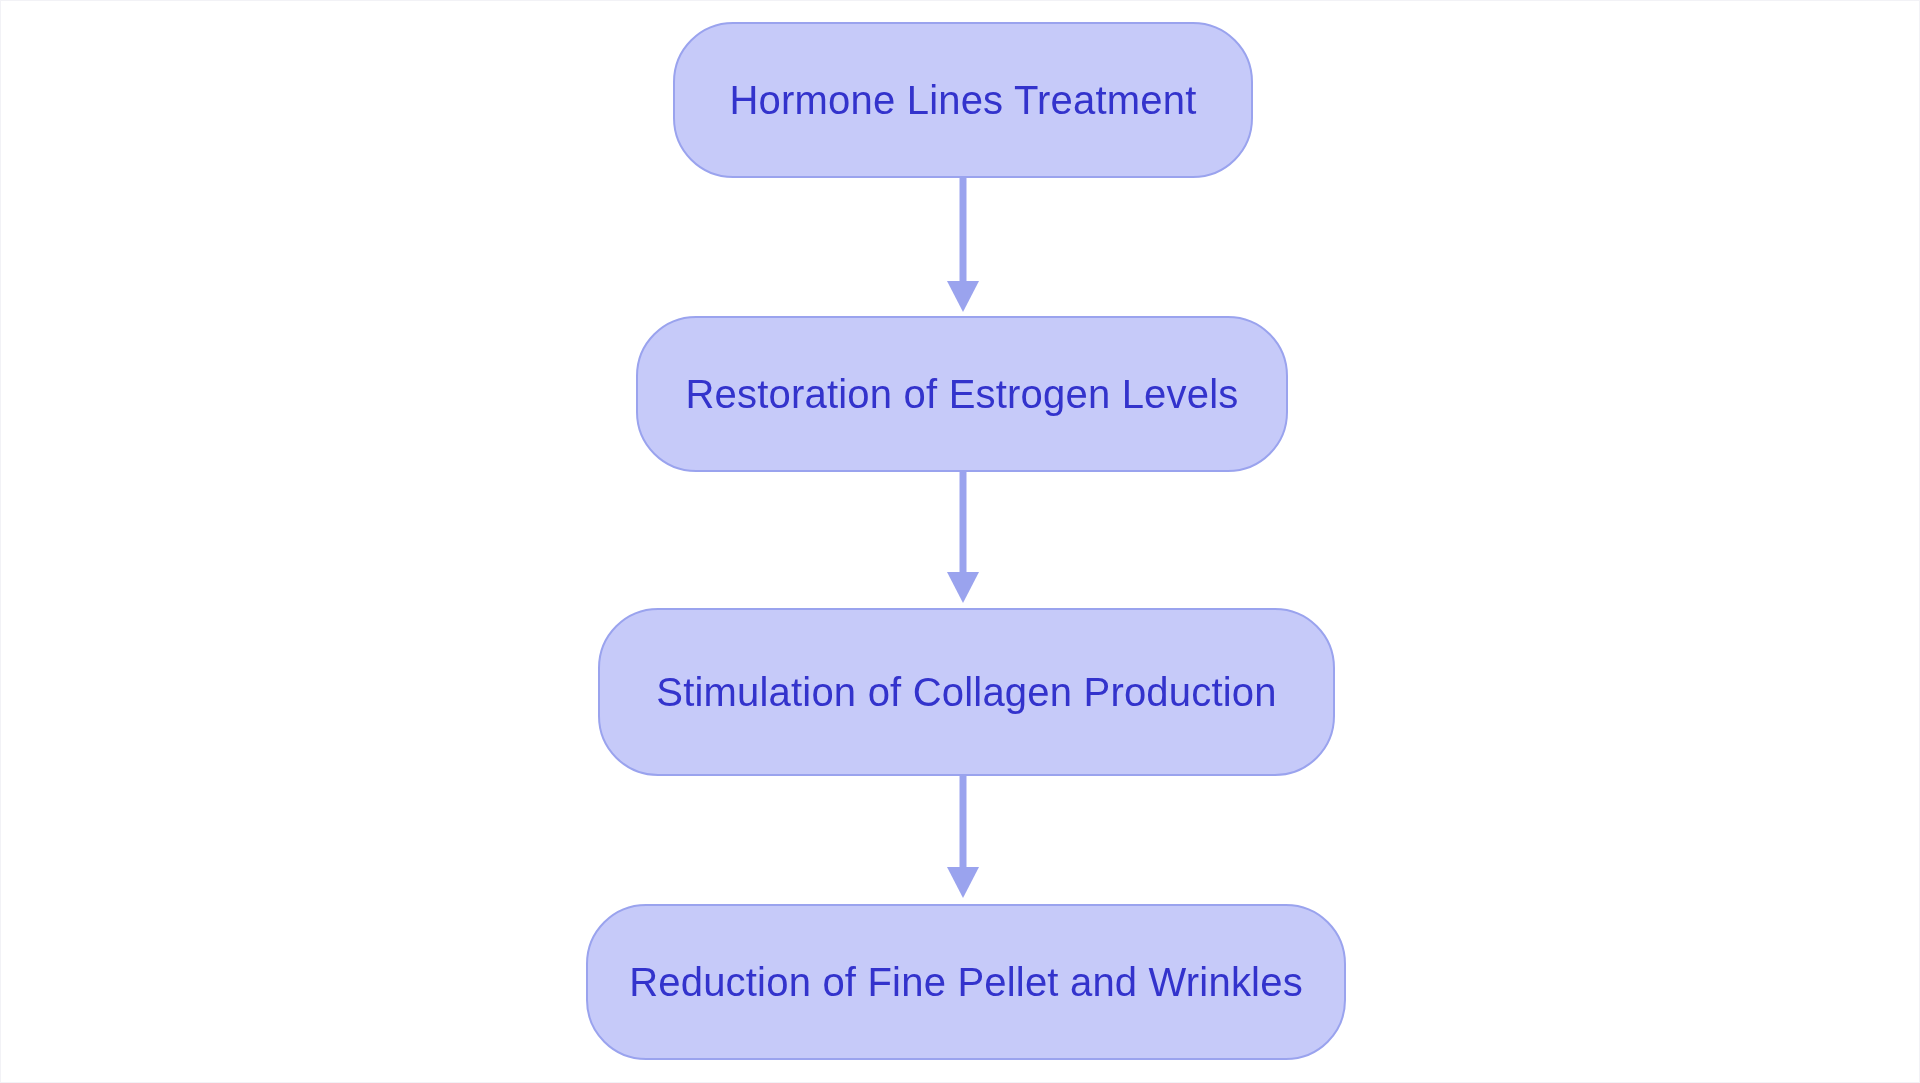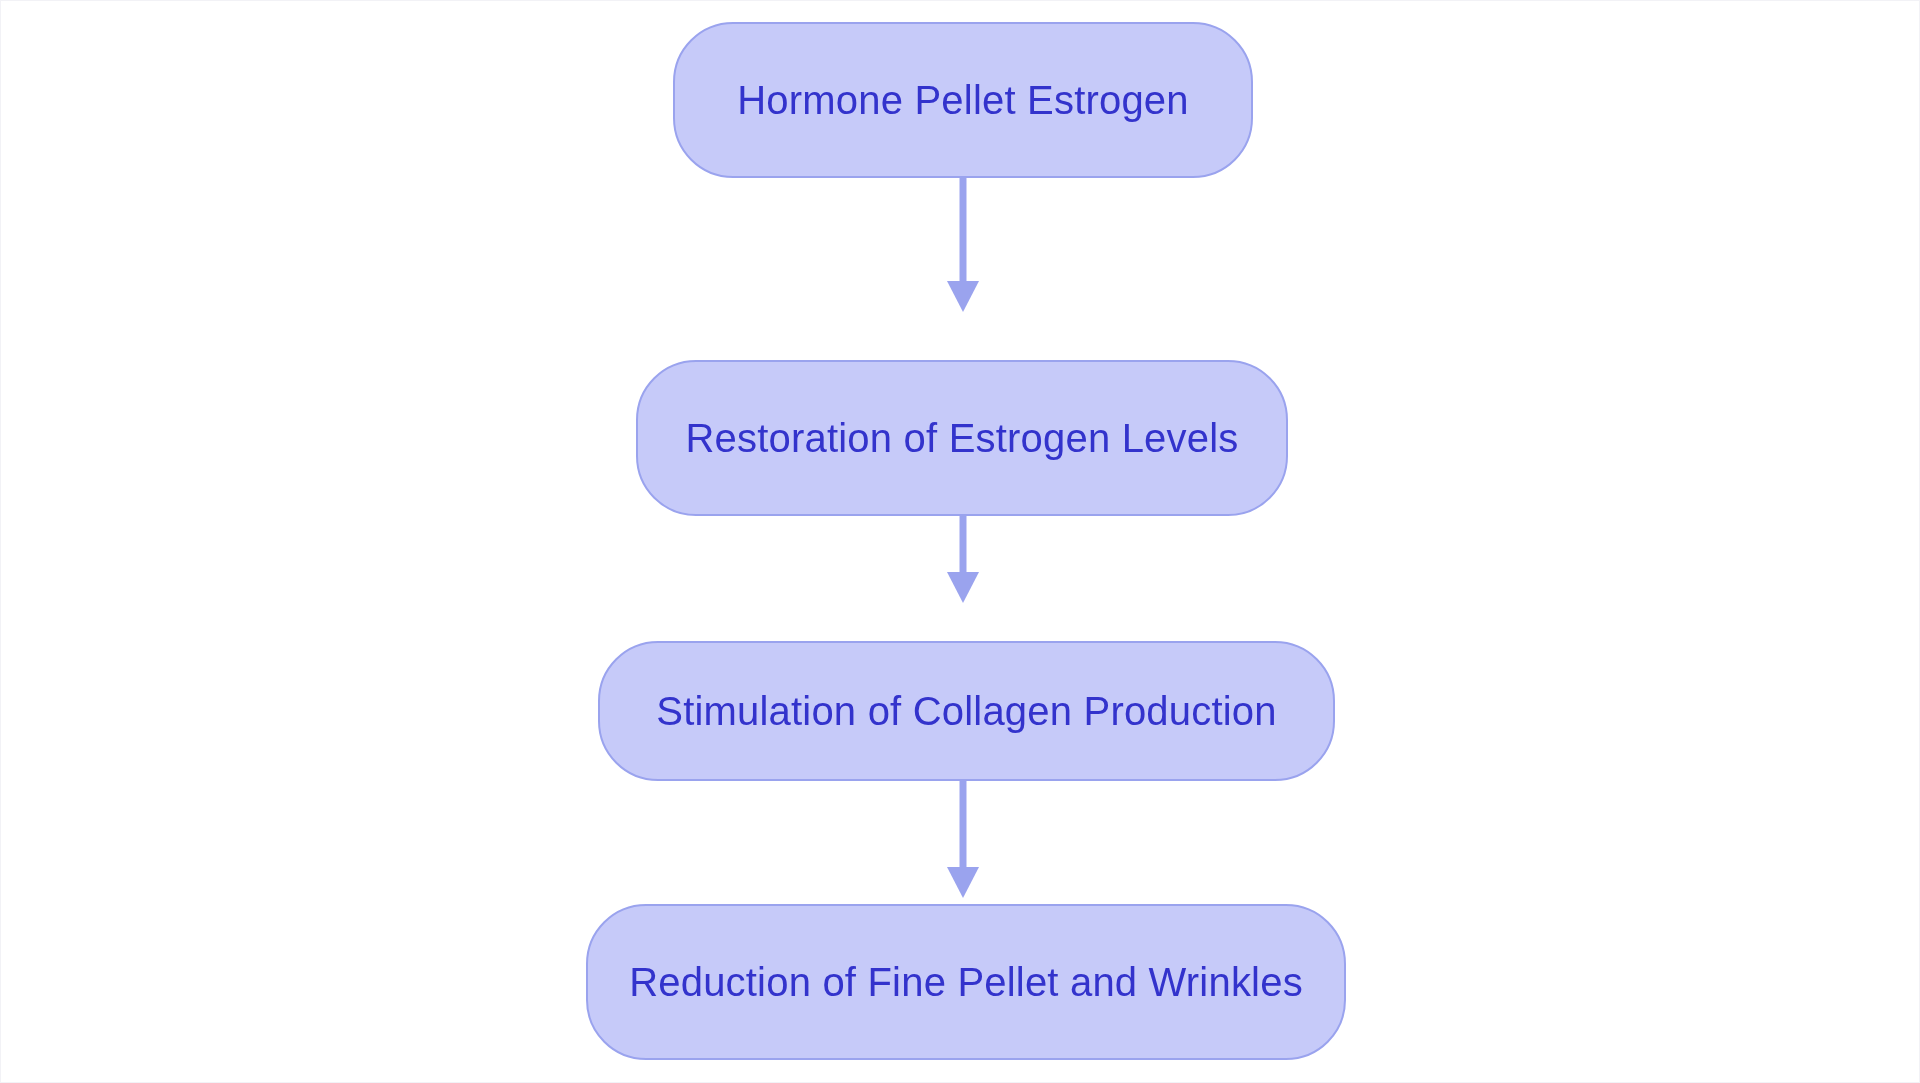--- a/index.html
+++ b/index.html
@@ -41,22 +41,22 @@
     line-height: 1.1;
     white-space: nowrap;
     user-select: none;
   }
   .node-label {
     display: block;
     pointer-events: none;
   }
   
   #node-1 { left: 672px; top: 21px;  width: 580px; height: 156px; }
-  #node-2 { left: 635px; top: 315px; width: 652px; height: 156px; margin-top: 44px; }
-  #node-3 { left: 597px; top: 640px; width: 737px; height: 140px; }
+  #node-2 { left: 635px; top: 315px; width: 652px; height: 156px; }
+  #node-3 { left: 597px; top: 607px; width: 737px; height: 168px; }
   #node-4 { left: 585px; top: 903px; width: 760px; height: 156px; }
 
   svg.edges {
     position: absolute;
     left: 0;
     top: 0;
     width: 1920px;
     height: 1083px;
     pointer-events: none;
   }
@@ -88,21 +88,21 @@
         <polygon class="edge-head" points="946,571 978,571 962,602"></polygon>
       </g>
 
       <g>
         <line class="edge-line" x1="962" y1="763" x2="962" y2="868"></line>
         <polygon class="edge-head" points="946,866 978,866 962,897"></polygon>
       </g>
     </svg>
 
     <div class="node" id="node-1">
-      <span class="node-label">Hormone Pellet Estrogen</span>
+      <span class="node-label">Hormone Lines Treatment</span>
     </div>
 
     <div class="node" id="node-2">
       <span class="node-label">Restoration of Estrogen Levels</span>
     </div>
 
     <div class="node" id="node-3">
       <span class="node-label">Stimulation of Collagen Production</span>
     </div>
 

